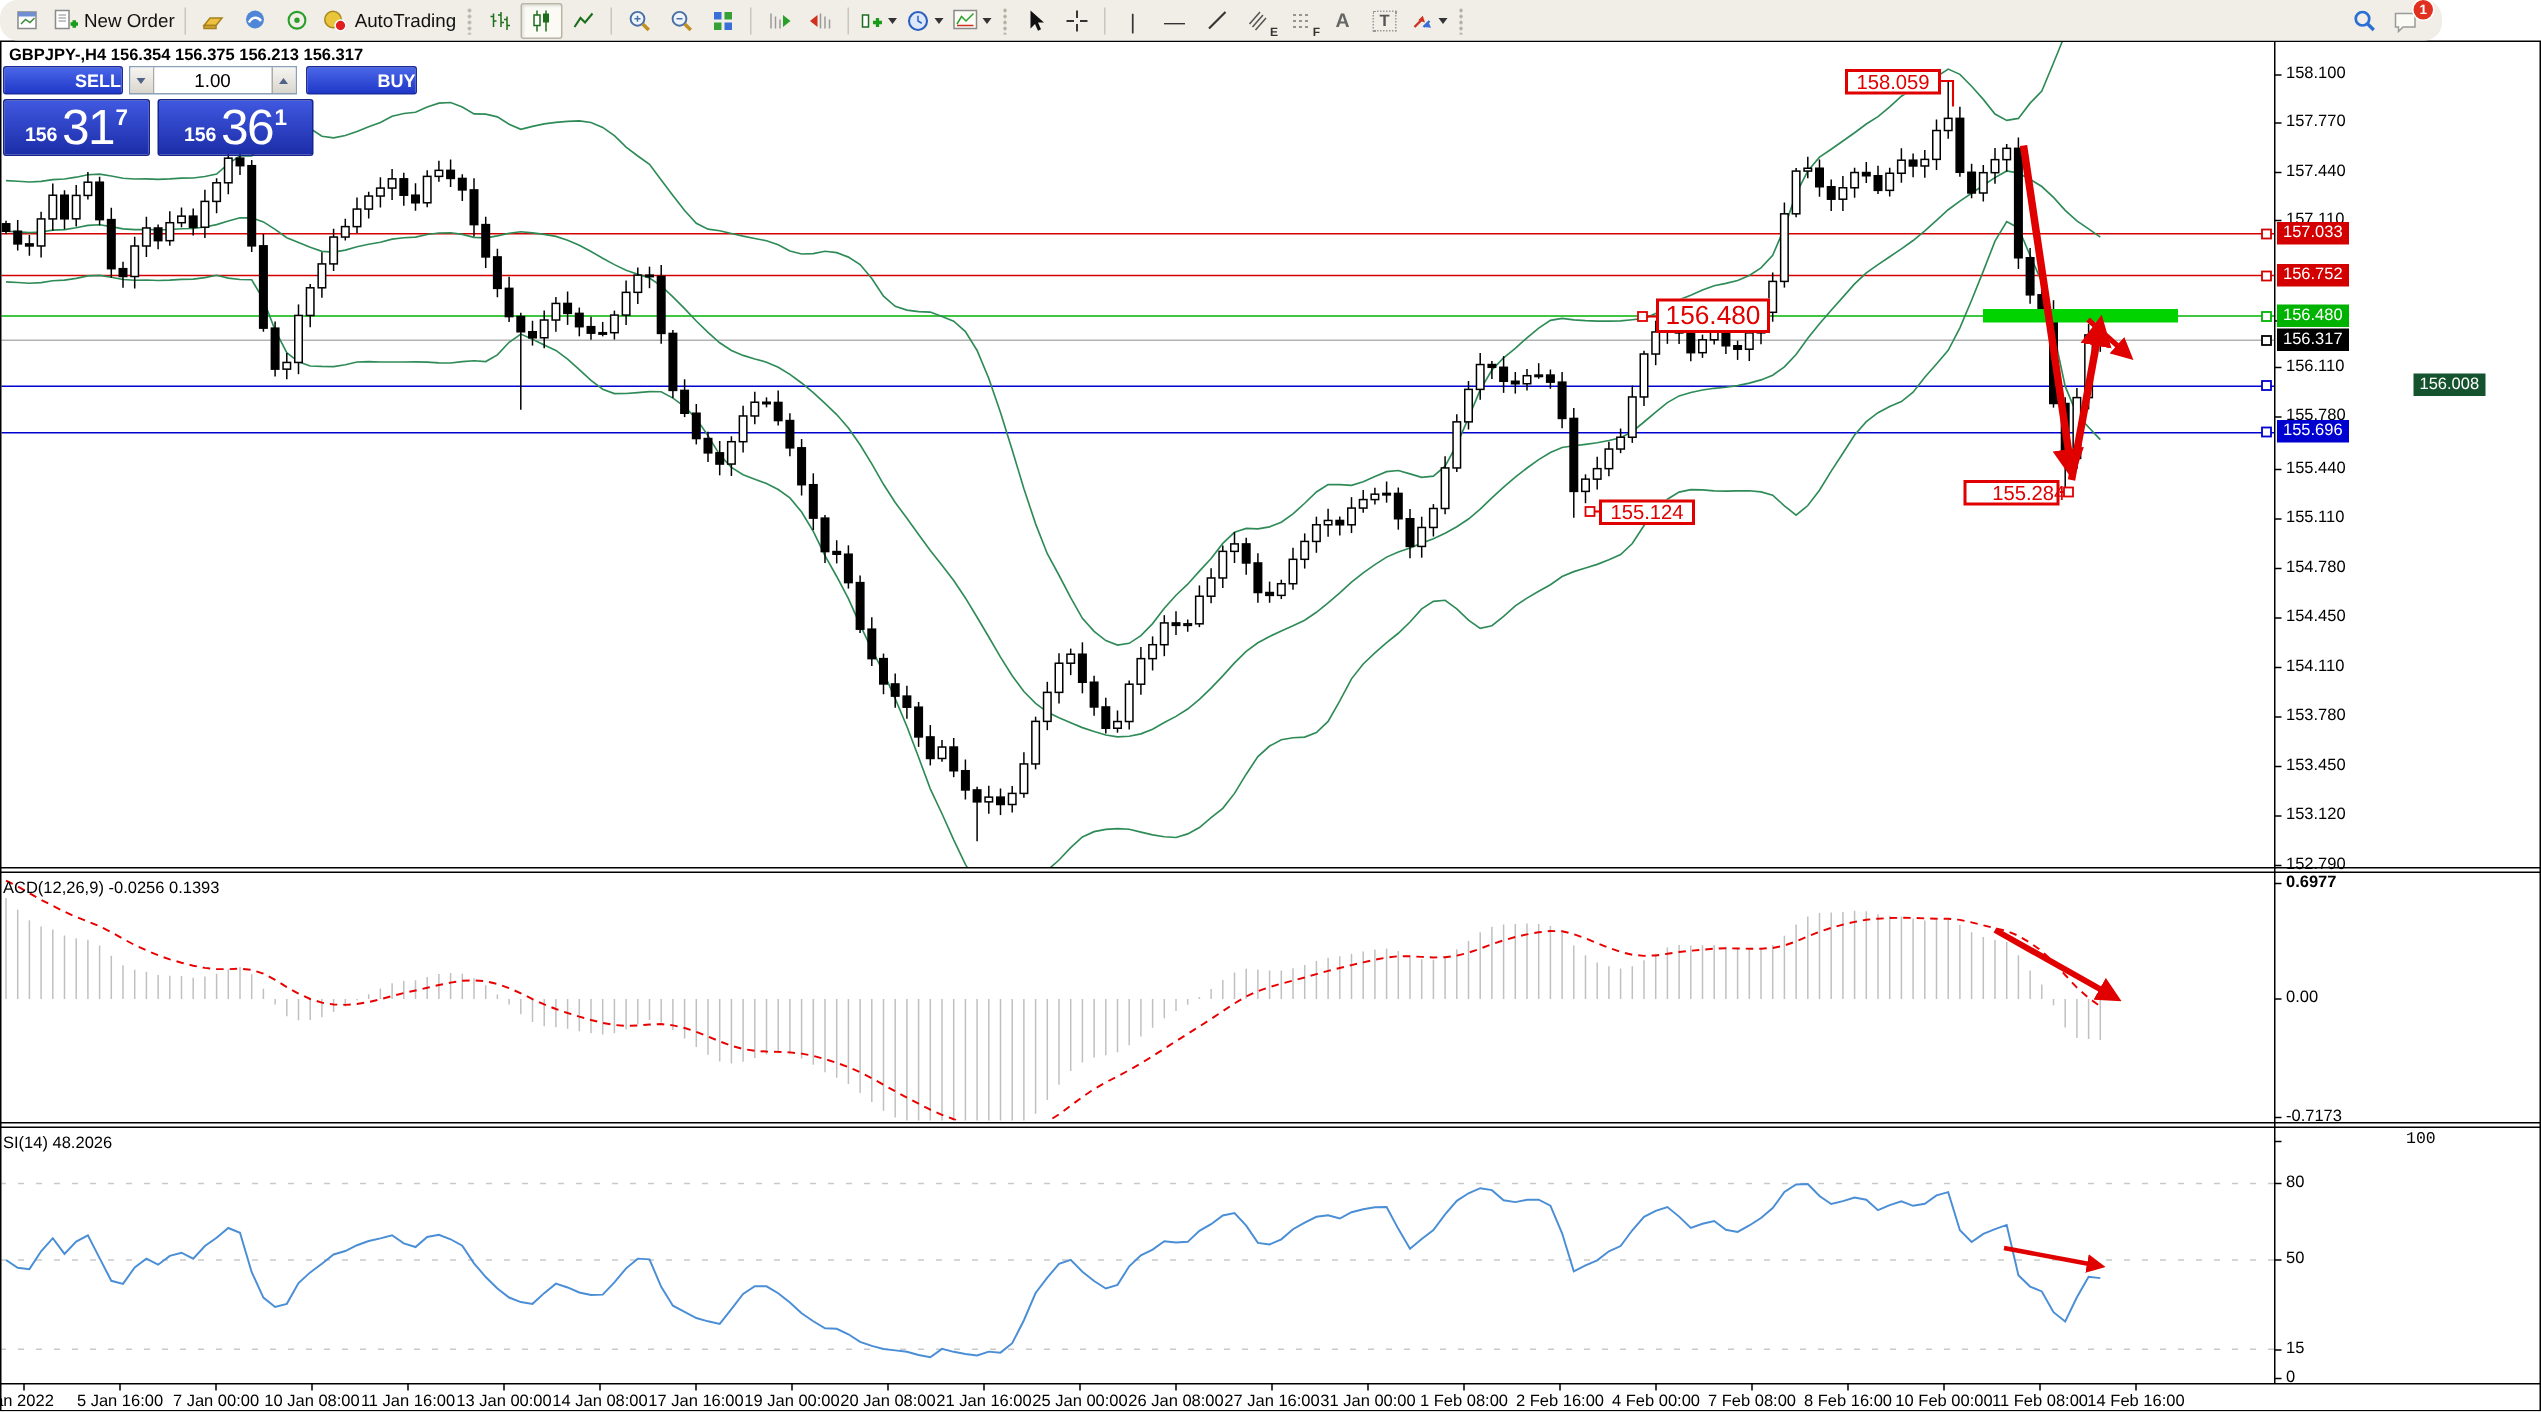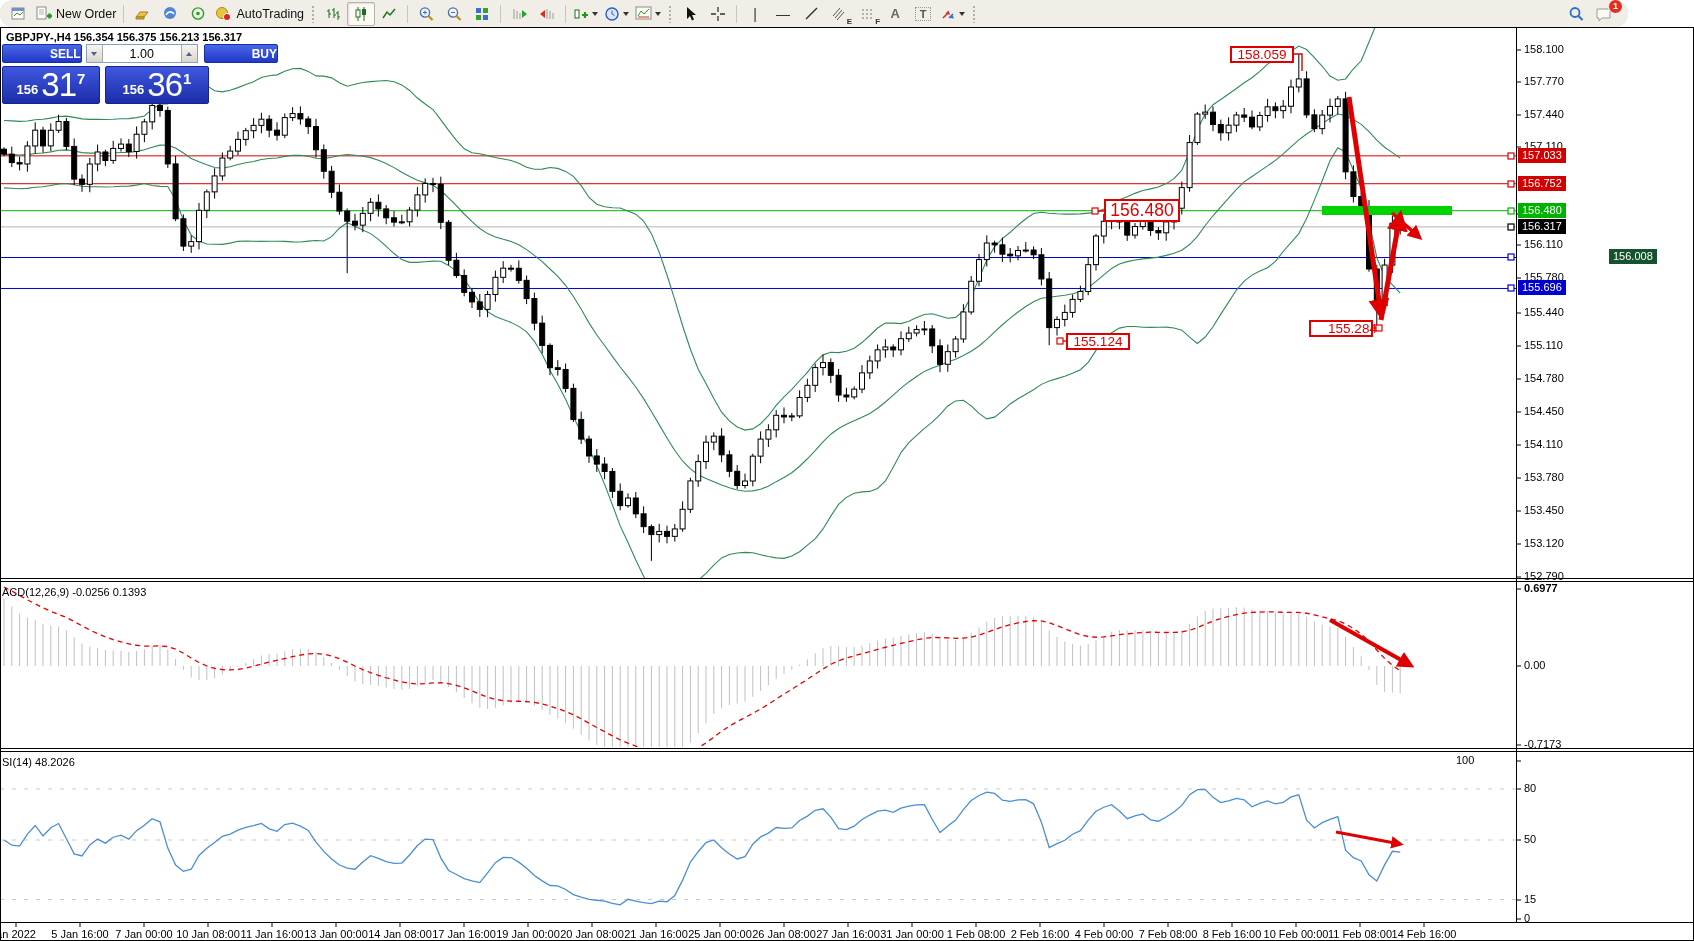--- a/index.html
+++ b/index.html
@@ -921,21 +921,21 @@
       <div class="ptick" style="left: 1524px; top: 570px;">152.790</div>
       <div class="ptag" style="left: 1518px; top: 148px; background: rgb(212, 0, 0);">157.033</div>
       <div class="ptag" style="left: 1518px; top: 176px; background: rgb(212, 0, 0);">156.752</div>
       <div class="ptag" style="left: 1518px; top: 203px; background: rgb(0, 179, 0);">156.480</div>
       <div class="ptag" style="left: 1518px; top: 219px; background: rgb(0, 0, 0);">156.317</div>
       <div class="ptag" style="left: 1578px; top: 249px; background: #14532d; margin-left: 31px;">156.008</div>
       <div class="ptag" style="left: 1518px; top: 280px; background: rgb(0, 0, 208);">155.696</div>
       <div class="ptick" style="left: 1524px; top: 582px; font-weight: bold;">0.6977</div>
       <div class="ptick" style="left: 1524px; top: 659px;">0.00</div>
       <div class="ptick" style="left: 1524px; top: 738px;">-0.7173</div>
-      <div class="ptick" style="left: 1456px; top: 754px;">100</div>
+      <div class="ptick" style="left: 1604px; top: 754px; font-family: Liberation Mono, monospace;">100</div>
       <div class="ptick" style="left: 1524px; top: 782px;">80</div>
       <div class="ptick" style="left: 1524px; top: 833px;">50</div>
       <div class="ptick" style="left: 1524px; top: 893px;">15</div>
       <div class="ptick" style="left: 1524px; top: 912px;">0</div>
       <div class="ttick" style="left: -24px; top: 928px;">an 2022</div>
       <div class="ttick" style="left: 40px; top: 928px;">5 Jan 16:00</div>
       <div class="ttick" style="left: 104px; top: 928px;">7 Jan 00:00</div>
       <div class="ttick" style="left: 168px; top: 928px;">10 Jan 08:00</div>
       <div class="ttick" style="left: 232px; top: 928px;">11 Jan 16:00</div>
       <div class="ttick" style="left: 296px; top: 928px;">13 Jan 00:00</div>

